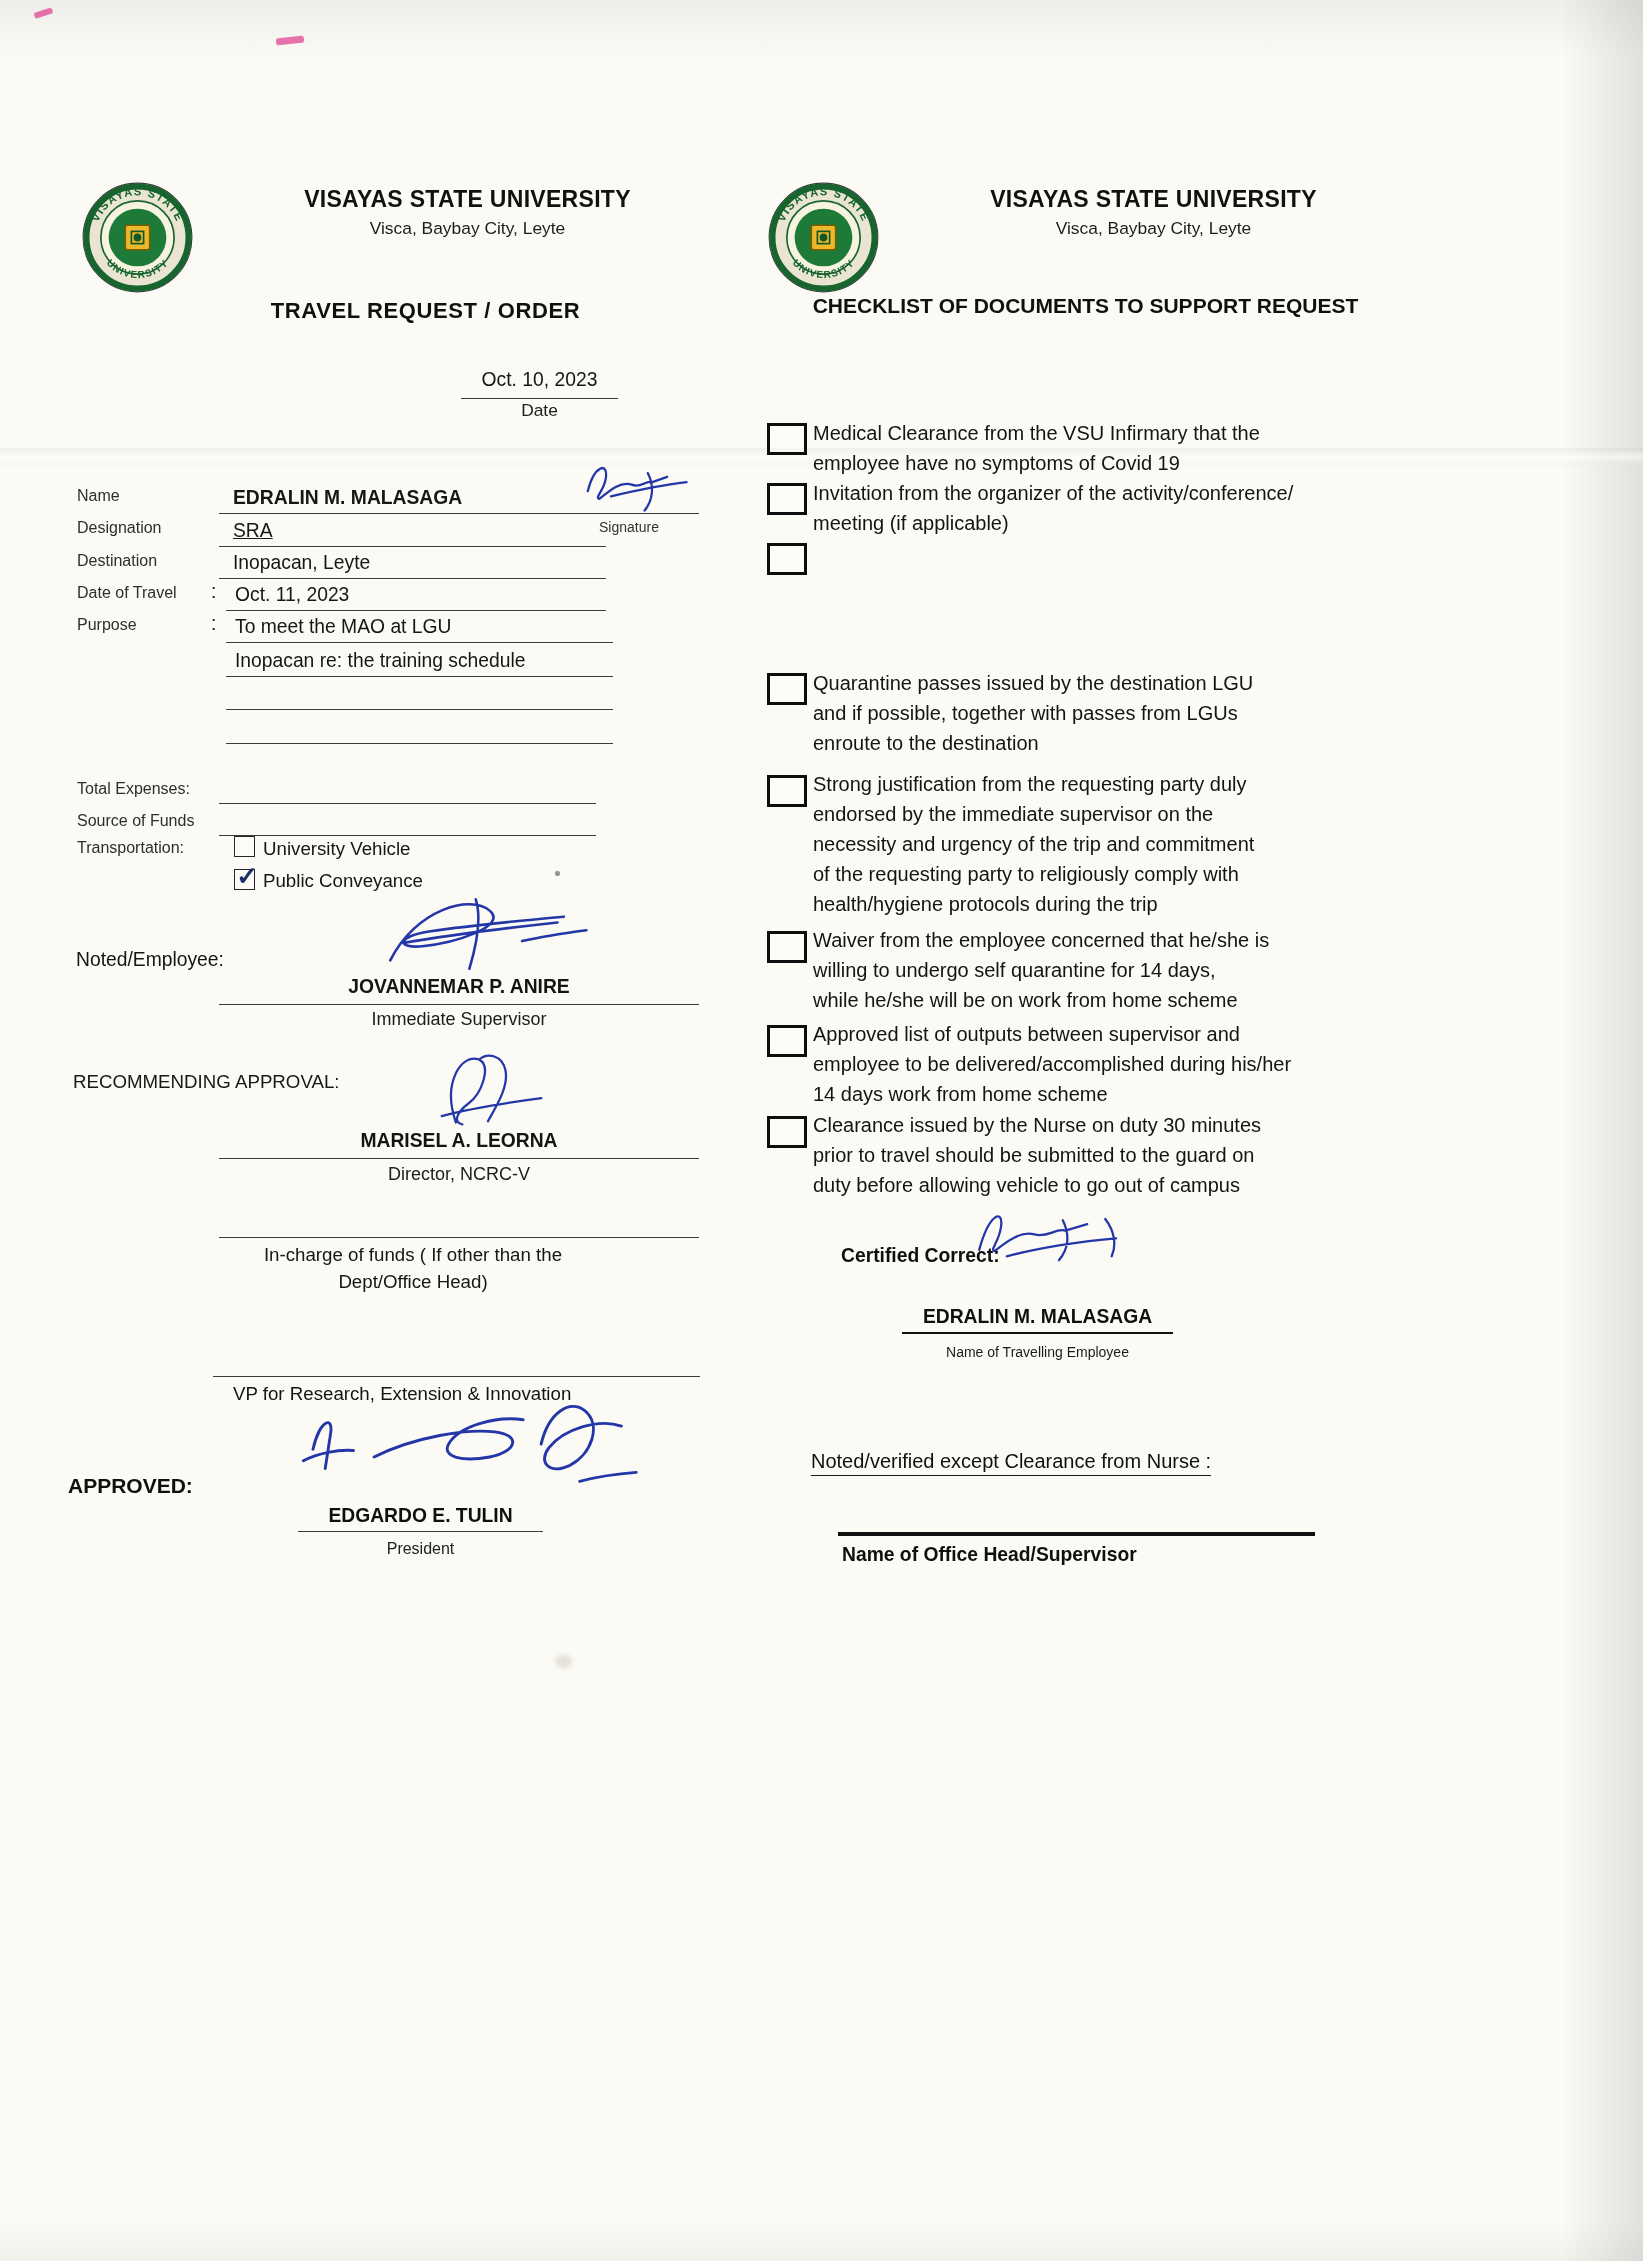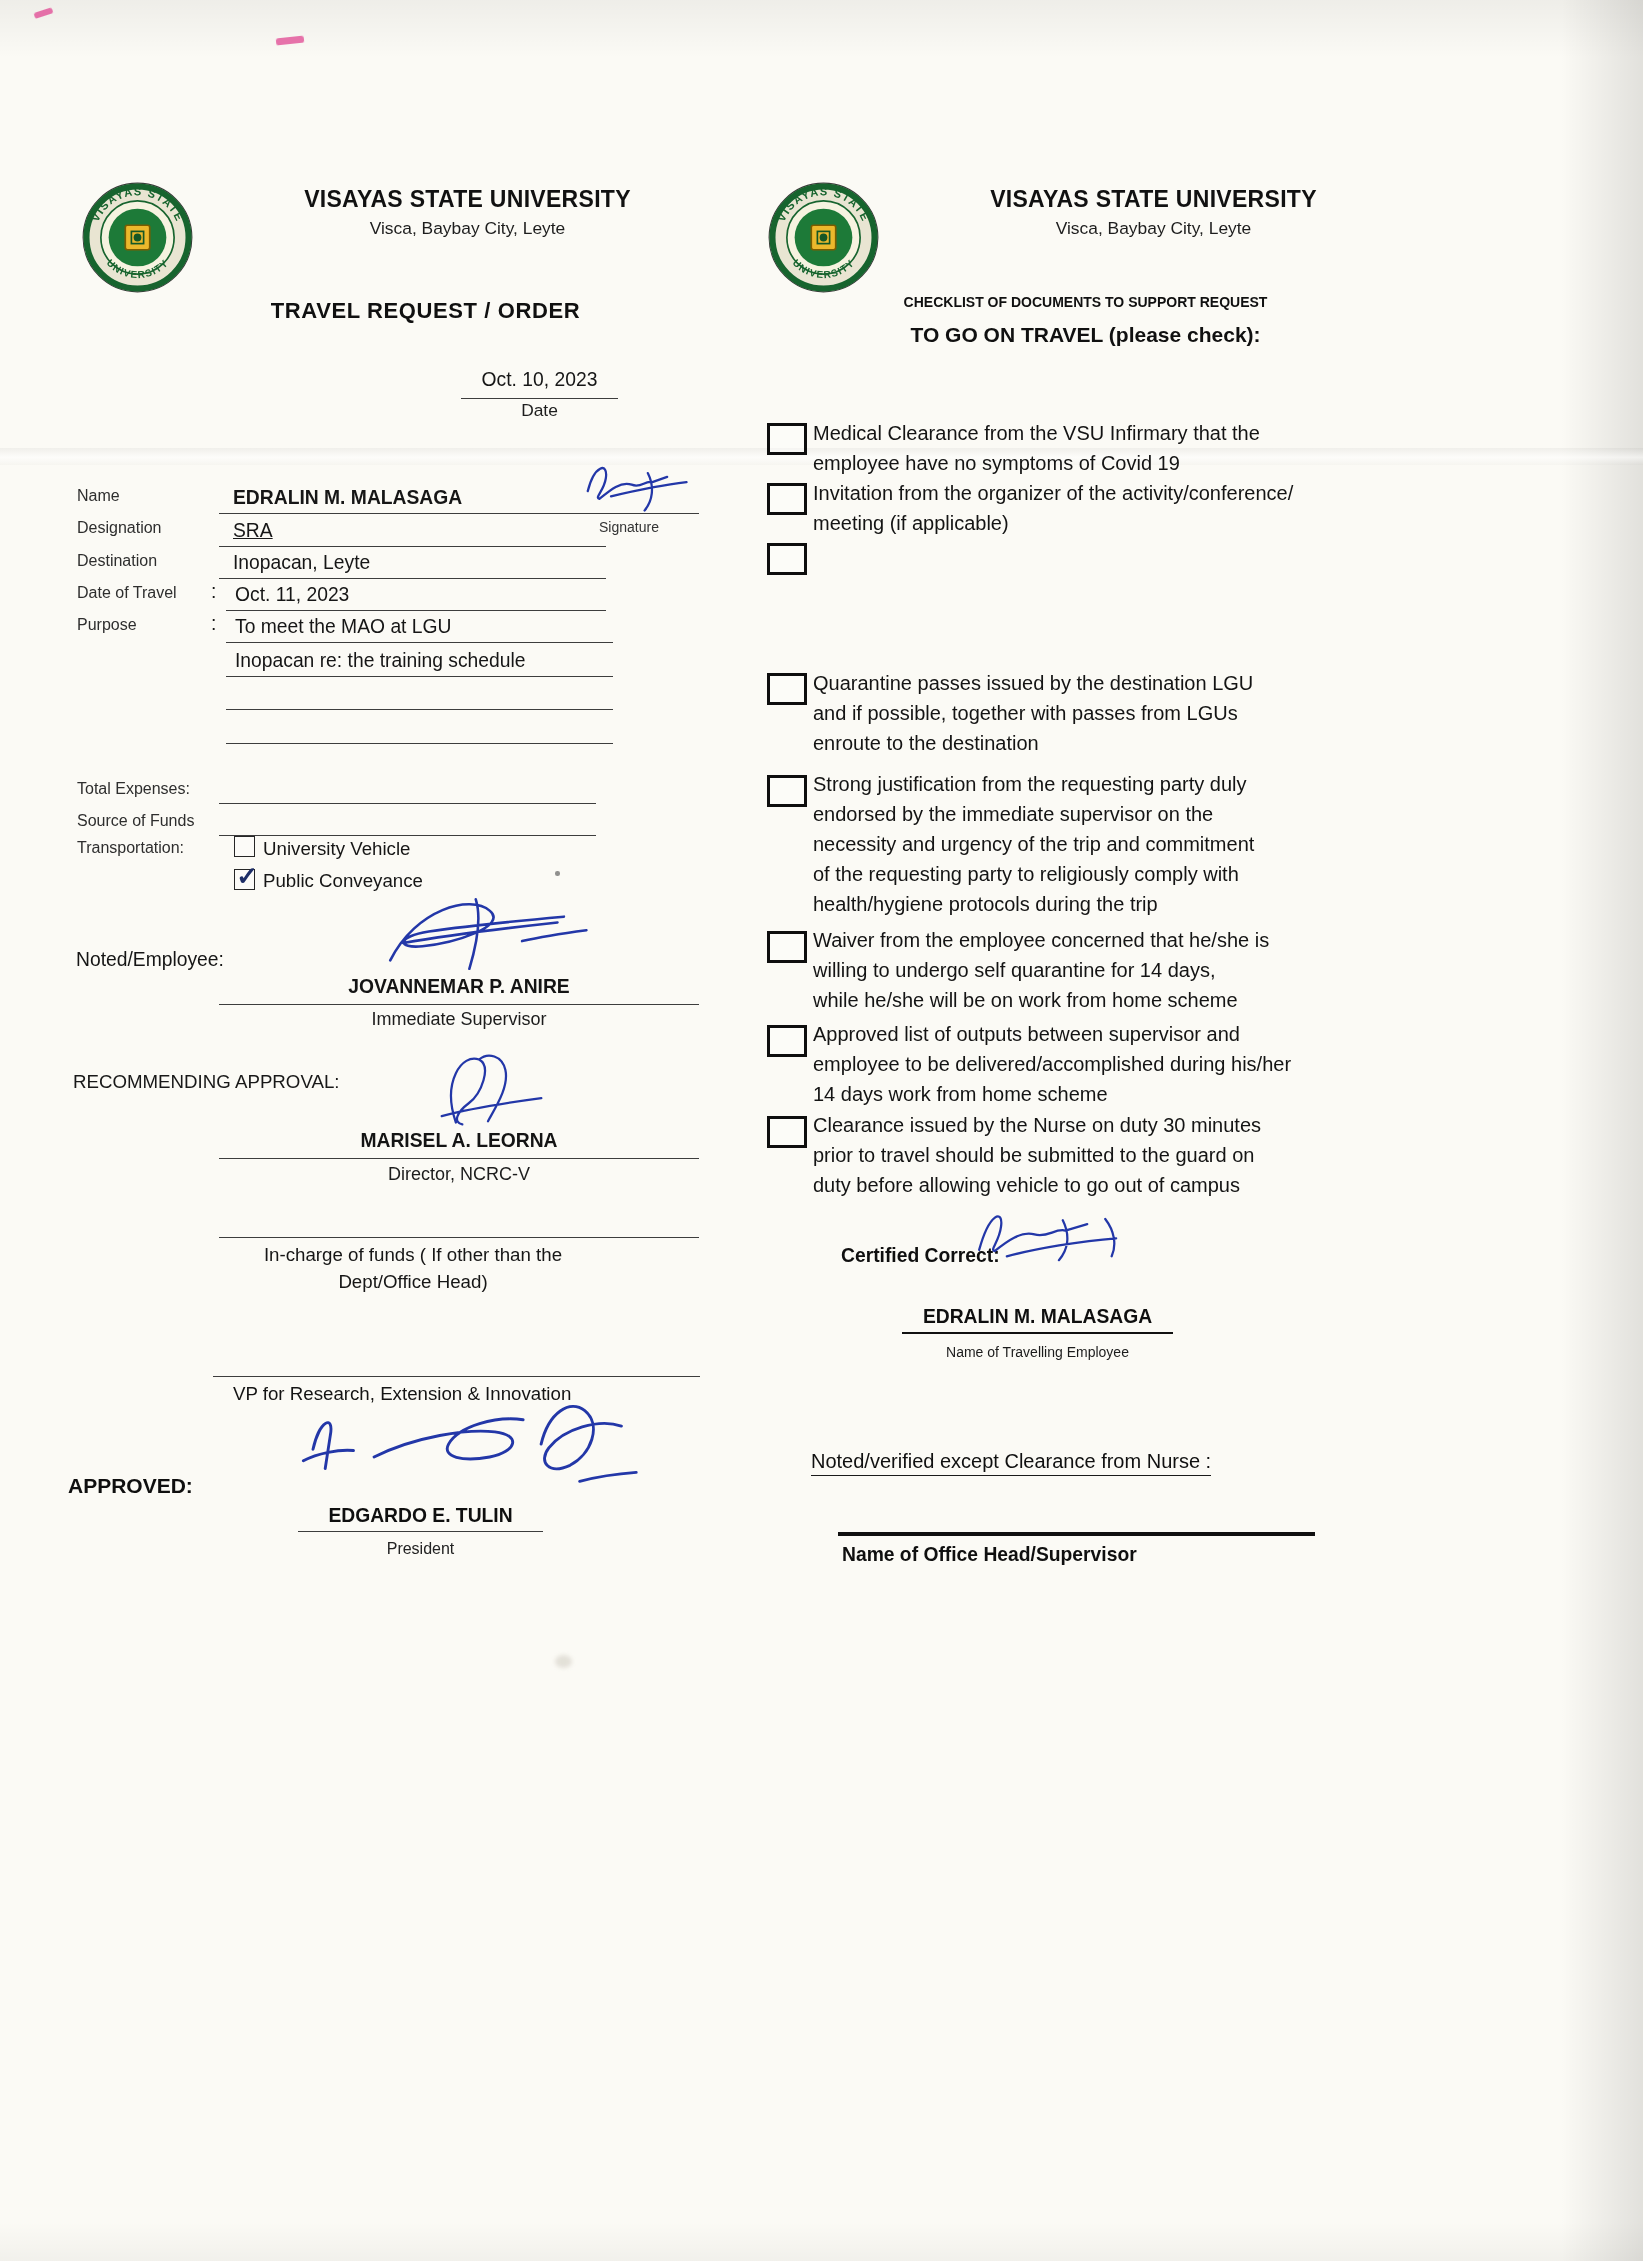--- a/index.html
+++ b/index.html
@@ -168,22 +168,21 @@
     </text>
     <circle cx="50" cy="50" r="26" fill="#1d7a38"></circle>
     <rect x="39" y="39" width="22" height="22" rx="2" fill="#ecb82c" stroke="#7a5c00" stroke-width="1.5"></rect>
     <rect x="44.5" y="44.5" width="11" height="11" fill="none" stroke="#145726" stroke-width="1.5"></rect>
     <circle cx="50" cy="50" r="3.5" fill="#145726"></circle>
   </svg>
 
   <div class="abs hdr-title c" style="left:944px;top:186px;width:419px;">VISAYAS STATE UNIVERSITY</div>
   <div class="abs hdr-sub c" style="left:944px;top:218px;width:419px;">Visca, Baybay City, Leyte</div>
 
-  <div class="abs sec-title c" style="left:760px;top:294px;width:651px;font-size:14px;">CHECKLIST OF DOCUMENTS TO SUPPORT REQUEST</div>
-  <div class="abs sec-title c" style="left:760px;top:323px;width:651px;font-size:21px;">TO GO ON TRAVEL (please check):</div>
+  <div class="abs sec-title c" style="left:760px;top:294px;width:651px;font-size:21px;">CHECKLIST OF DOCUMENTS TO SUPPORT REQUEST</div>
 
   <div class="abs cb" style="top:423px;"></div>
   <div class="abs item pre" style="top:418px;">Medical Clearance from the VSU Infirmary that the
 employee have no symptoms of Covid 19</div>
 
   <div class="abs cb" style="top:483px;"></div>
   <div class="abs item pre" style="top:478px;">Invitation from the organizer of the activity/conference/
 meeting (if applicable)</div>
 
   <div class="abs cb" style="top:543px;"></div>

